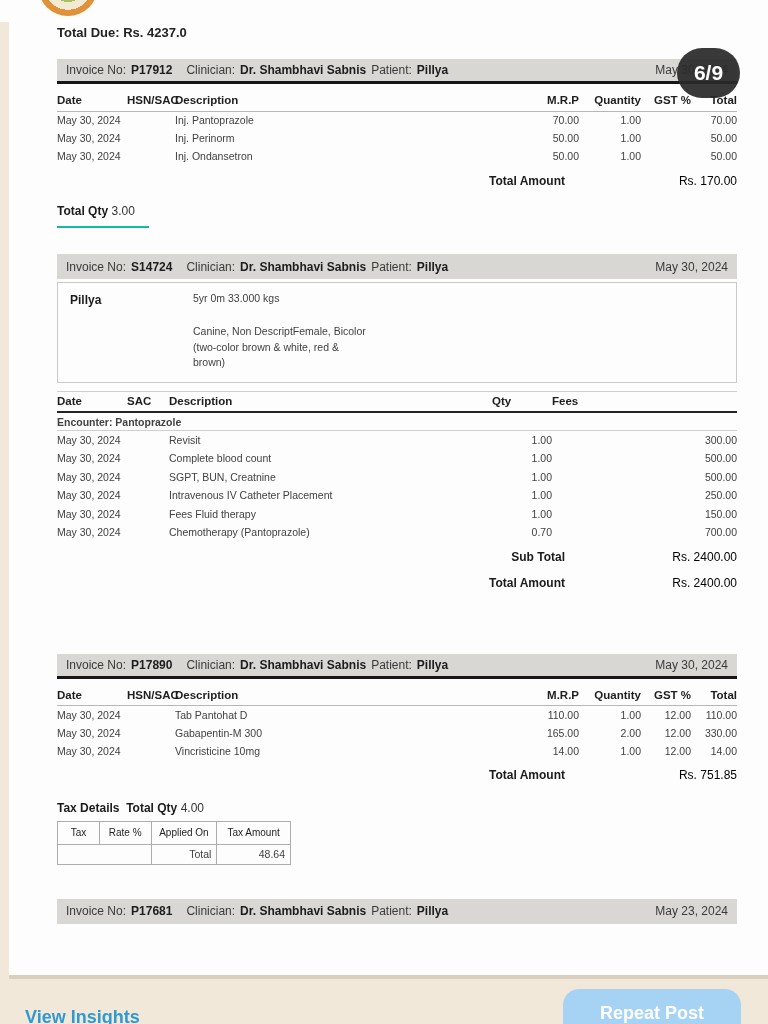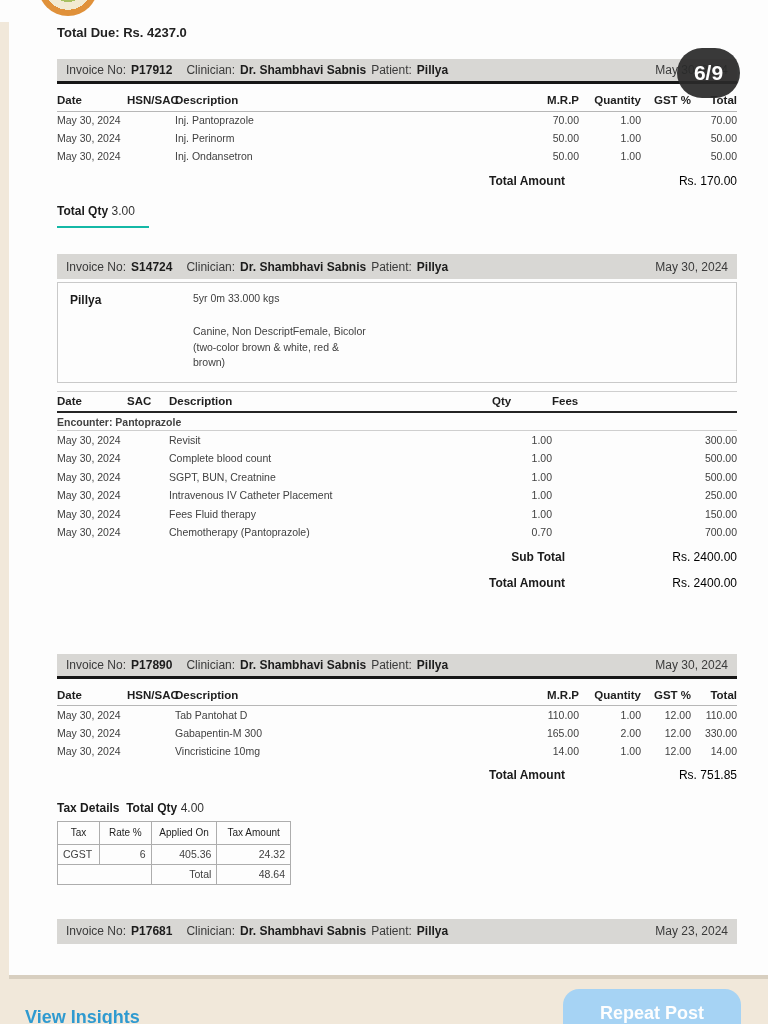--- a/index.html
+++ b/index.html
@@ -388,26 +388,20 @@
       <thead>
         <tr>
           <th>Tax</th>
           <th>Rate %</th>
           <th>Applied On</th>
           <th>Tax Amount</th>
         </tr>
       </thead>
       <tbody>
         <tr>
-          <td>CGST</td>
-          <td class="num">6</td>
-          <td class="num">405.36</td>
-          <td class="num">24.32</td>
-        </tr>
-        <tr>
           <td colspan="2"></td>
           <td class="num">Total</td>
           <td class="num">48.64</td>
         </tr>
       </tbody>
     </table>
 
     <div class="spacer-inv4"></div>
 
     <div class="invbar" style="margin-top:0">

